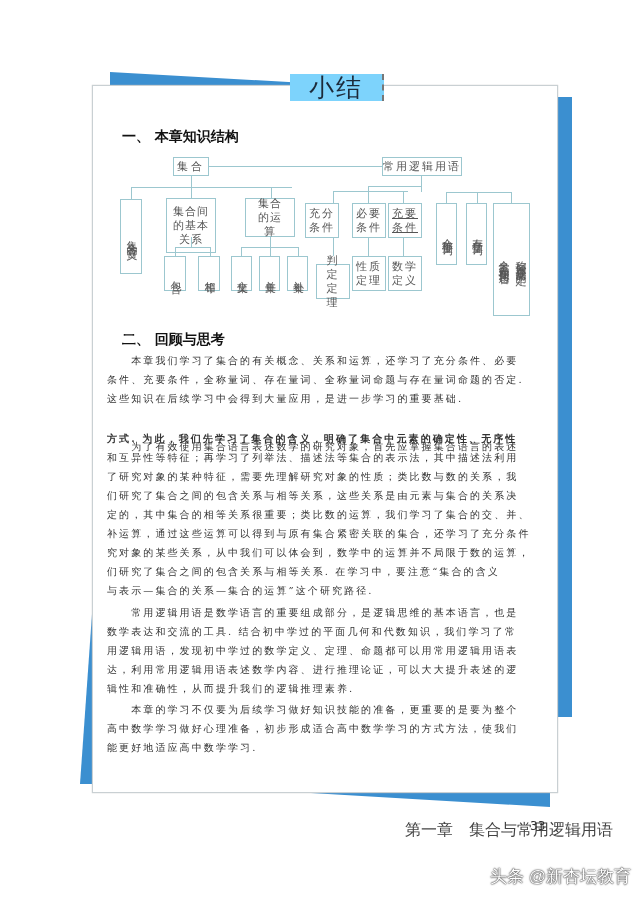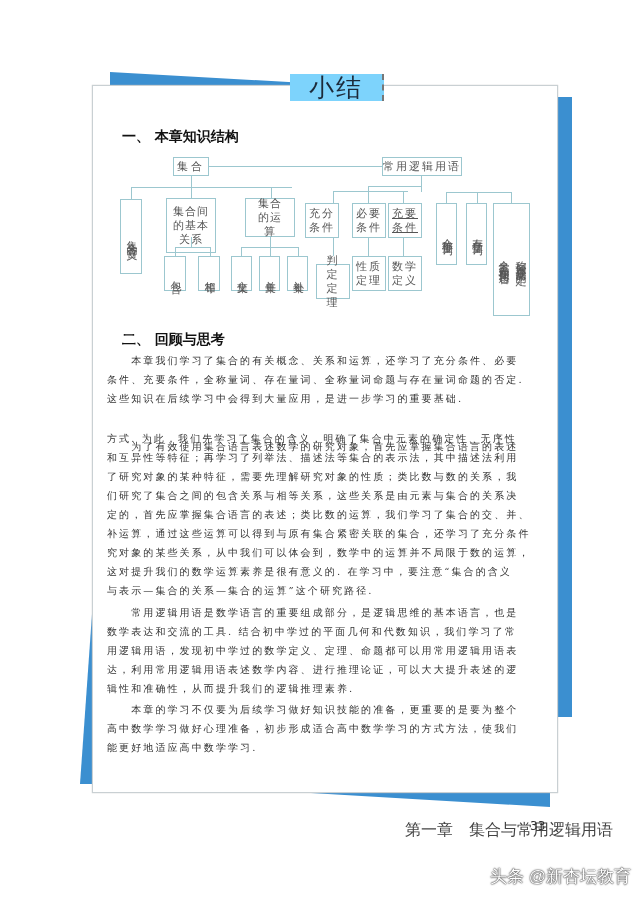--- a/index.html
+++ b/index.html
@@ -153,28 +153,28 @@
   </div>
 </div>
 
 <div class="abs h2" style="left:122px;top:331px;">二、 回顾与思考</div>
 
 <div>
   <div class="para-line" style="top:351px;">　　本章我们学习了集合的有关概念、关系和运算，还学习了充分条件、必要</div>
   <div class="para-line" style="top:370px;">条件、充要条件，全称量词、存在量词、全称量词命题与存在量词命题的否定.</div>
   <div class="para-line" style="top:389px;">这些知识在后续学习中会得到大量应用，是进一步学习的重要基础.</div>
   <div class="para-line" style="top:402px;margin-top:35px;">　　为了有效使用集合语言表述数学的研究对象，首先应掌握集合语言的表述</div>
-  <div class="para-line" style="top:429px;">方式. 为此，我们先学习了集合的含义，明确了集合中元素的确定性、无序性</div>
+  <div class="para-line" style="top:429px;font-weight:bold;">方式. 为此，我们先学习了集合的含义，明确了集合中元素的确定性、无序性</div>
   <div class="para-line" style="top:448px;">和互异性等特征；再学习了列举法、描述法等集合的表示法，其中描述法利用</div>
   <div class="para-line" style="top:467px;">了研究对象的某种特征，需要先理解研究对象的性质；类比数与数的关系，我</div>
   <div class="para-line" style="top:486px;">们研究了集合之间的包含关系与相等关系，这些关系是由元素与集合的关系决</div>
-  <div class="para-line" style="top:505px;">定的，首先应掌握集合语言的表述；类比数的运算，我们学习了集合的交、并、</div>
+  <div class="para-line" style="top:505px;">定的，其中集合的相等关系很重要；类比数的运算，我们学习了集合的交、并、</div>
   <div class="para-line" style="top:524px;">补运算，通过这些运算可以得到与原有集合紧密关联的集合，还学习了充分条件</div>
   <div class="para-line" style="top:543px;">究对象的某些关系，从中我们可以体会到，数学中的运算并不局限于数的运算，</div>
-  <div class="para-line" style="top:562px;">这对提升我们的数学运算素养是很有意义的. 在学习中，要注意“集合的含义</div>
+  <div class="para-line" style="top:562px;">们研究了集合之间的包含关系与相等关系. 在学习中，要注意“集合的含义</div>
   <div class="para-line" style="top:581px;">与表示—集合的关系—集合的运算”这个研究路径.</div>
   <div class="para-line" style="top:603px;">　　常用逻辑用语是数学语言的重要组成部分，是逻辑思维的基本语言，也是</div>
   <div class="para-line" style="top:622px;">数学表达和交流的工具. 结合初中学过的平面几何和代数知识，我们学习了常</div>
   <div class="para-line" style="top:641px;">用逻辑用语，发现初中学过的数学定义、定理、命题都可以用常用逻辑用语表</div>
   <div class="para-line" style="top:660px;">达，利用常用逻辑用语表述数学内容、进行推理论证，可以大大提升表述的逻</div>
   <div class="para-line" style="top:679px;">辑性和准确性，从而提升我们的逻辑推理素养.</div>
   <div class="para-line" style="top:700px;">　　本章的学习不仅要为后续学习做好知识技能的准备，更重要的是要为整个</div>
   <div class="para-line" style="top:719px;">高中数学学习做好心理准备，初步形成适合高中数学学习的方式方法，使我们</div>
   <div class="para-line" style="top:738px;">能更好地适应高中数学学习.</div>
 </div>

